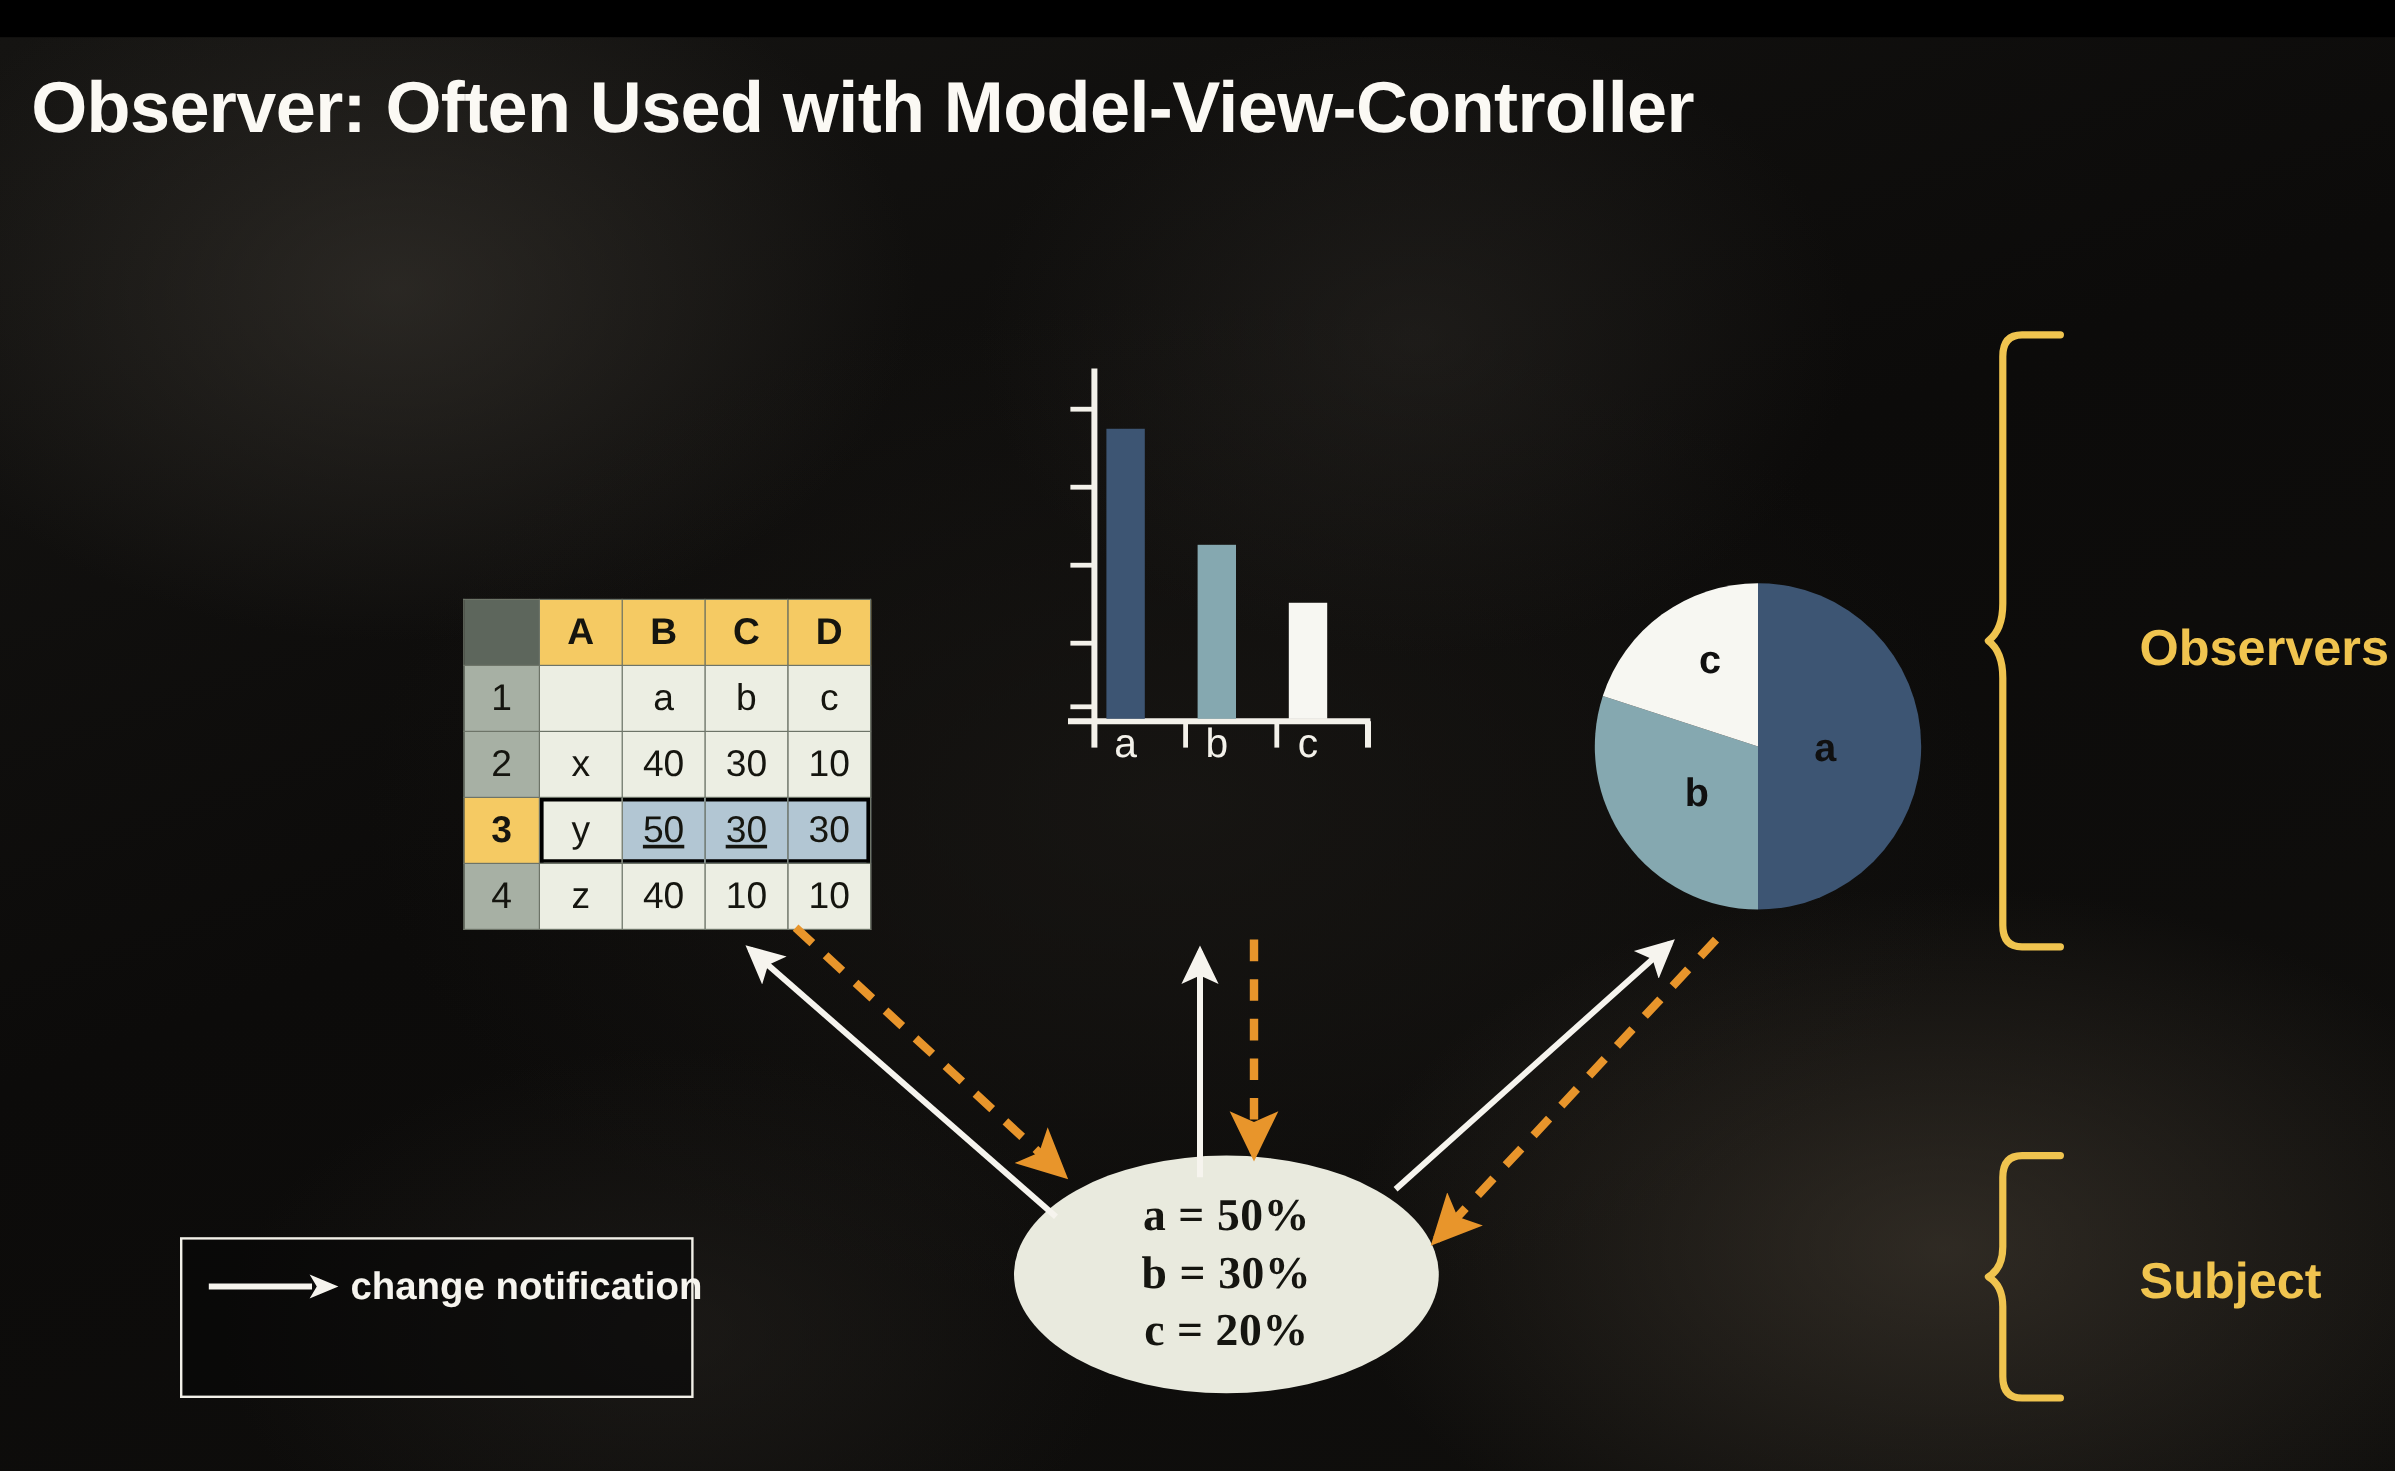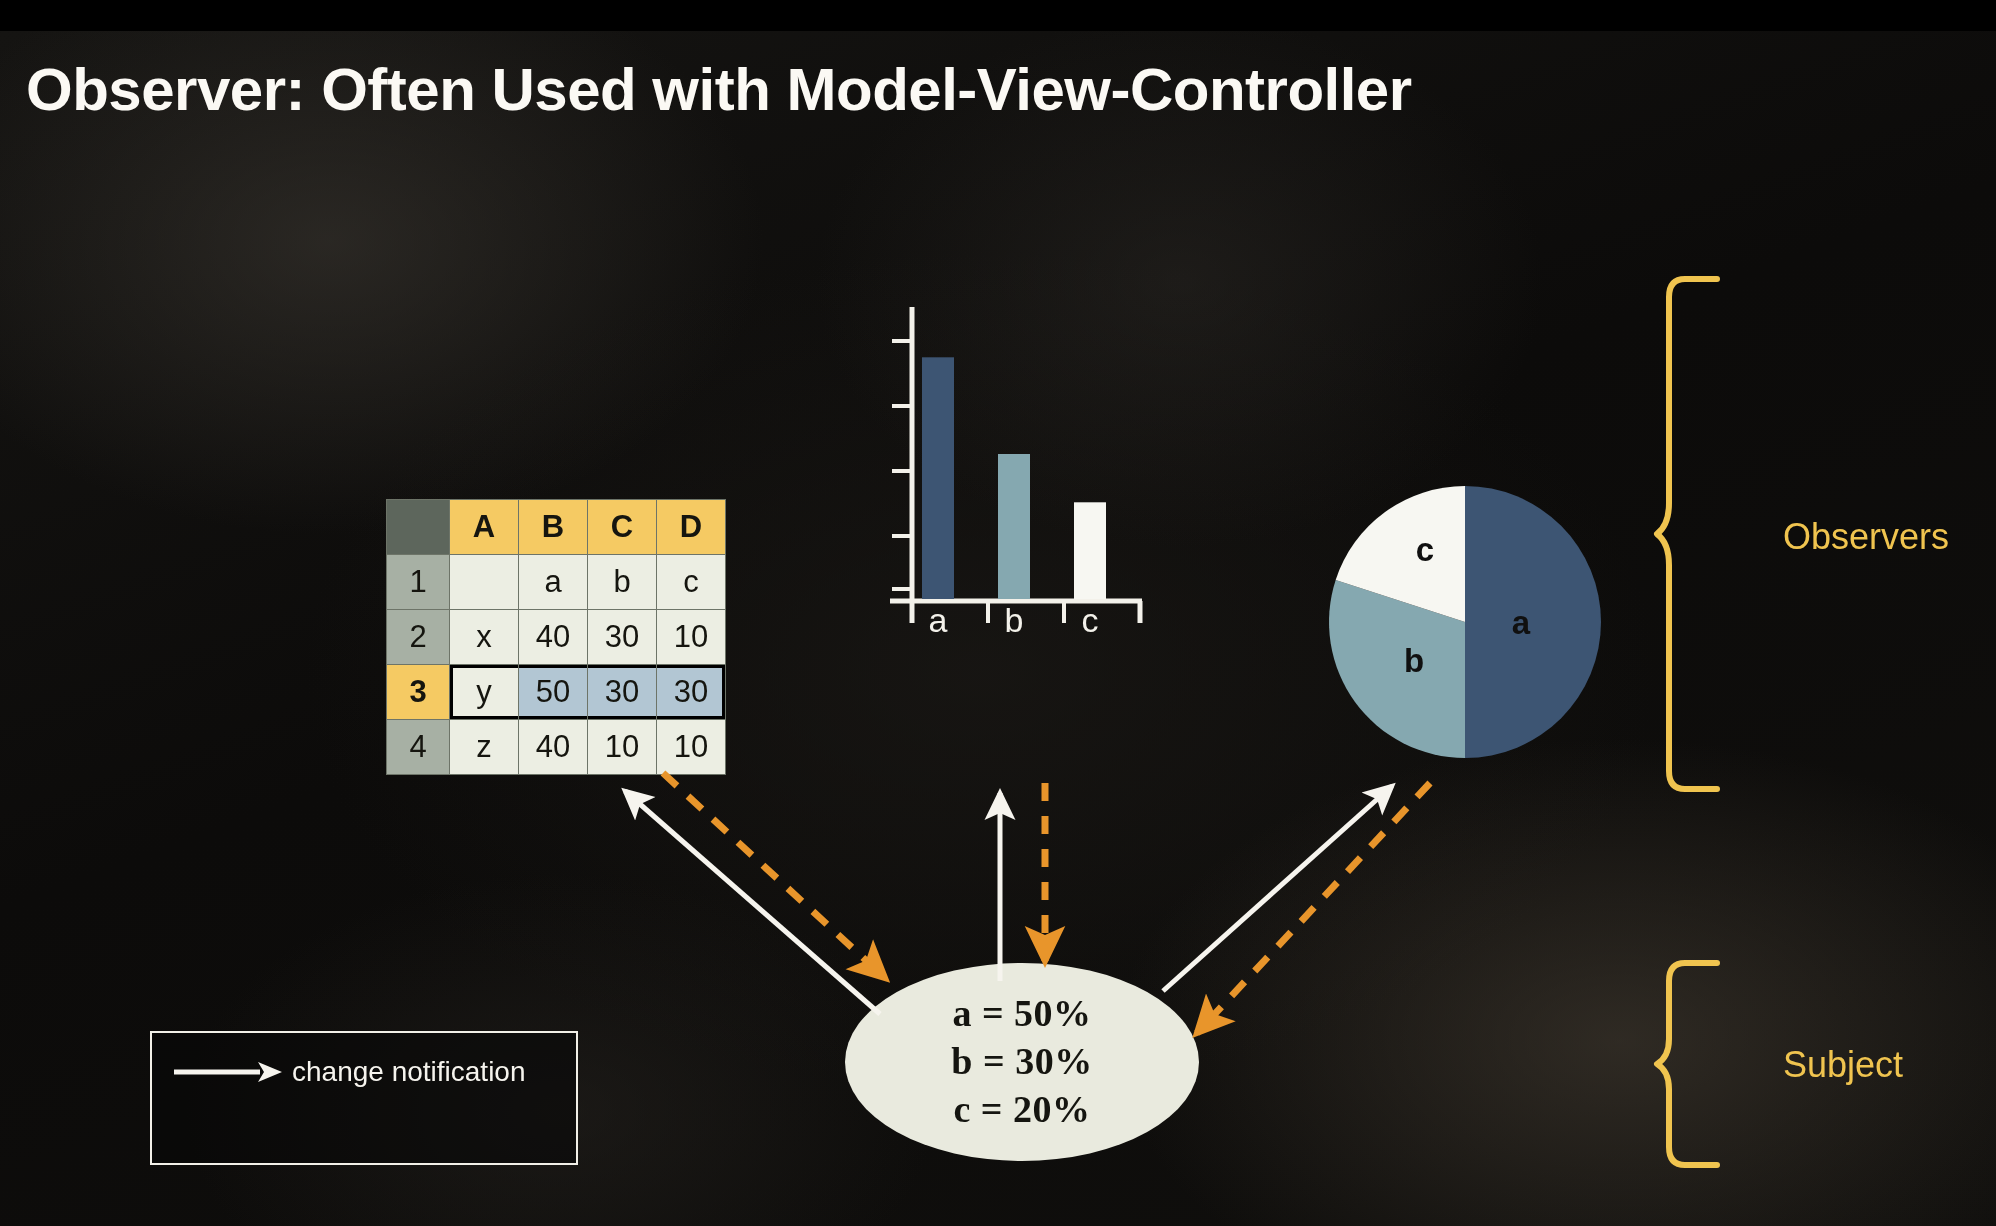--- a/index.html
+++ b/index.html
@@ -54,21 +54,21 @@
     height: 54px;
     padding: 0;
     background: #eceee3;
   }
   .sheet td.corner   { background: #5d665c; width: 62px; }
   .sheet td.colhead  { background: #f5ca63; font-weight: 700; width: 68px; }
   .sheet td.rowhead  { background: #a7b0a4; font-weight: 400; width: 62px; }
   .sheet td.rowhead-sel { background: #f5ca63; font-weight: 700; }
   .sheet td.sel      { background: #b2c6d3; }
   .sheet td.selrow-l { box-shadow: inset 3px 0 0 #000, inset 0 3px 0 #000, inset 0 -3px 0 #000; }
-  .sheet td.selrow-m { box-shadow: inset 0 3px 0 #000, inset 0 -3px 0 #000; }
+  .sheet td.selrow-m { box-shadow: inset 0 3px 0 #000, inset 0 -3px 0 #000; text-decoration: underline; }
   .sheet td.selrow-r { box-shadow: inset -3px 0 0 #000, inset 0 3px 0 #000, inset 0 -3px 0 #000; }
 
   
   .barchart { position: absolute; left: 856px; top: 270px; width: 300px; height: 345px; }
   .bc-axes  { position: absolute; left: 0; top: 0; }
   .bc-xlab  { position: absolute; font-size: 34px; color: #f3f1ea; text-align: center; width: 60px; }
 
   
   .pie { position: absolute; left: 1329px; top: 455px; width: 272px; height: 272px; }
   .pie-lab {
@@ -95,28 +95,28 @@
   .legend {
     position: absolute;
     left: 150px; top: 1000px;
     width: 424px; height: 130px;
     border: 2px solid #f2f0e8;
     background: rgba(8,8,7,0.55);
   }
   .legend-row { position: absolute; left: 0; width: 100%; height: 46px; }
   .legend-row .lbl {
     position: absolute; left: 140px; top: 50%; transform: translateY(-50%);
-    font-size: 28px; font-weight: 400; color: #f6f4ee; white-space: nowrap;
+    font-size: 32px; font-weight: 700; color: #f6f4ee; white-space: nowrap;
   }
   .legend-glyph { position: absolute; left: 22px; top: 50%; transform: translateY(-50%); }
 
   
   .sidelabel {
     position: absolute;
-    font-size: 36px; font-weight: 400; color: #f0c44f;
+    font-size: 42px; font-weight: 700; color: #f0c44f;
     white-space: nowrap;
   }
   .brace { position: absolute; }
 
   svg { display: block; overflow: visible; }
 </style>
 </head>
 <body>
 
 <div id="slide">

